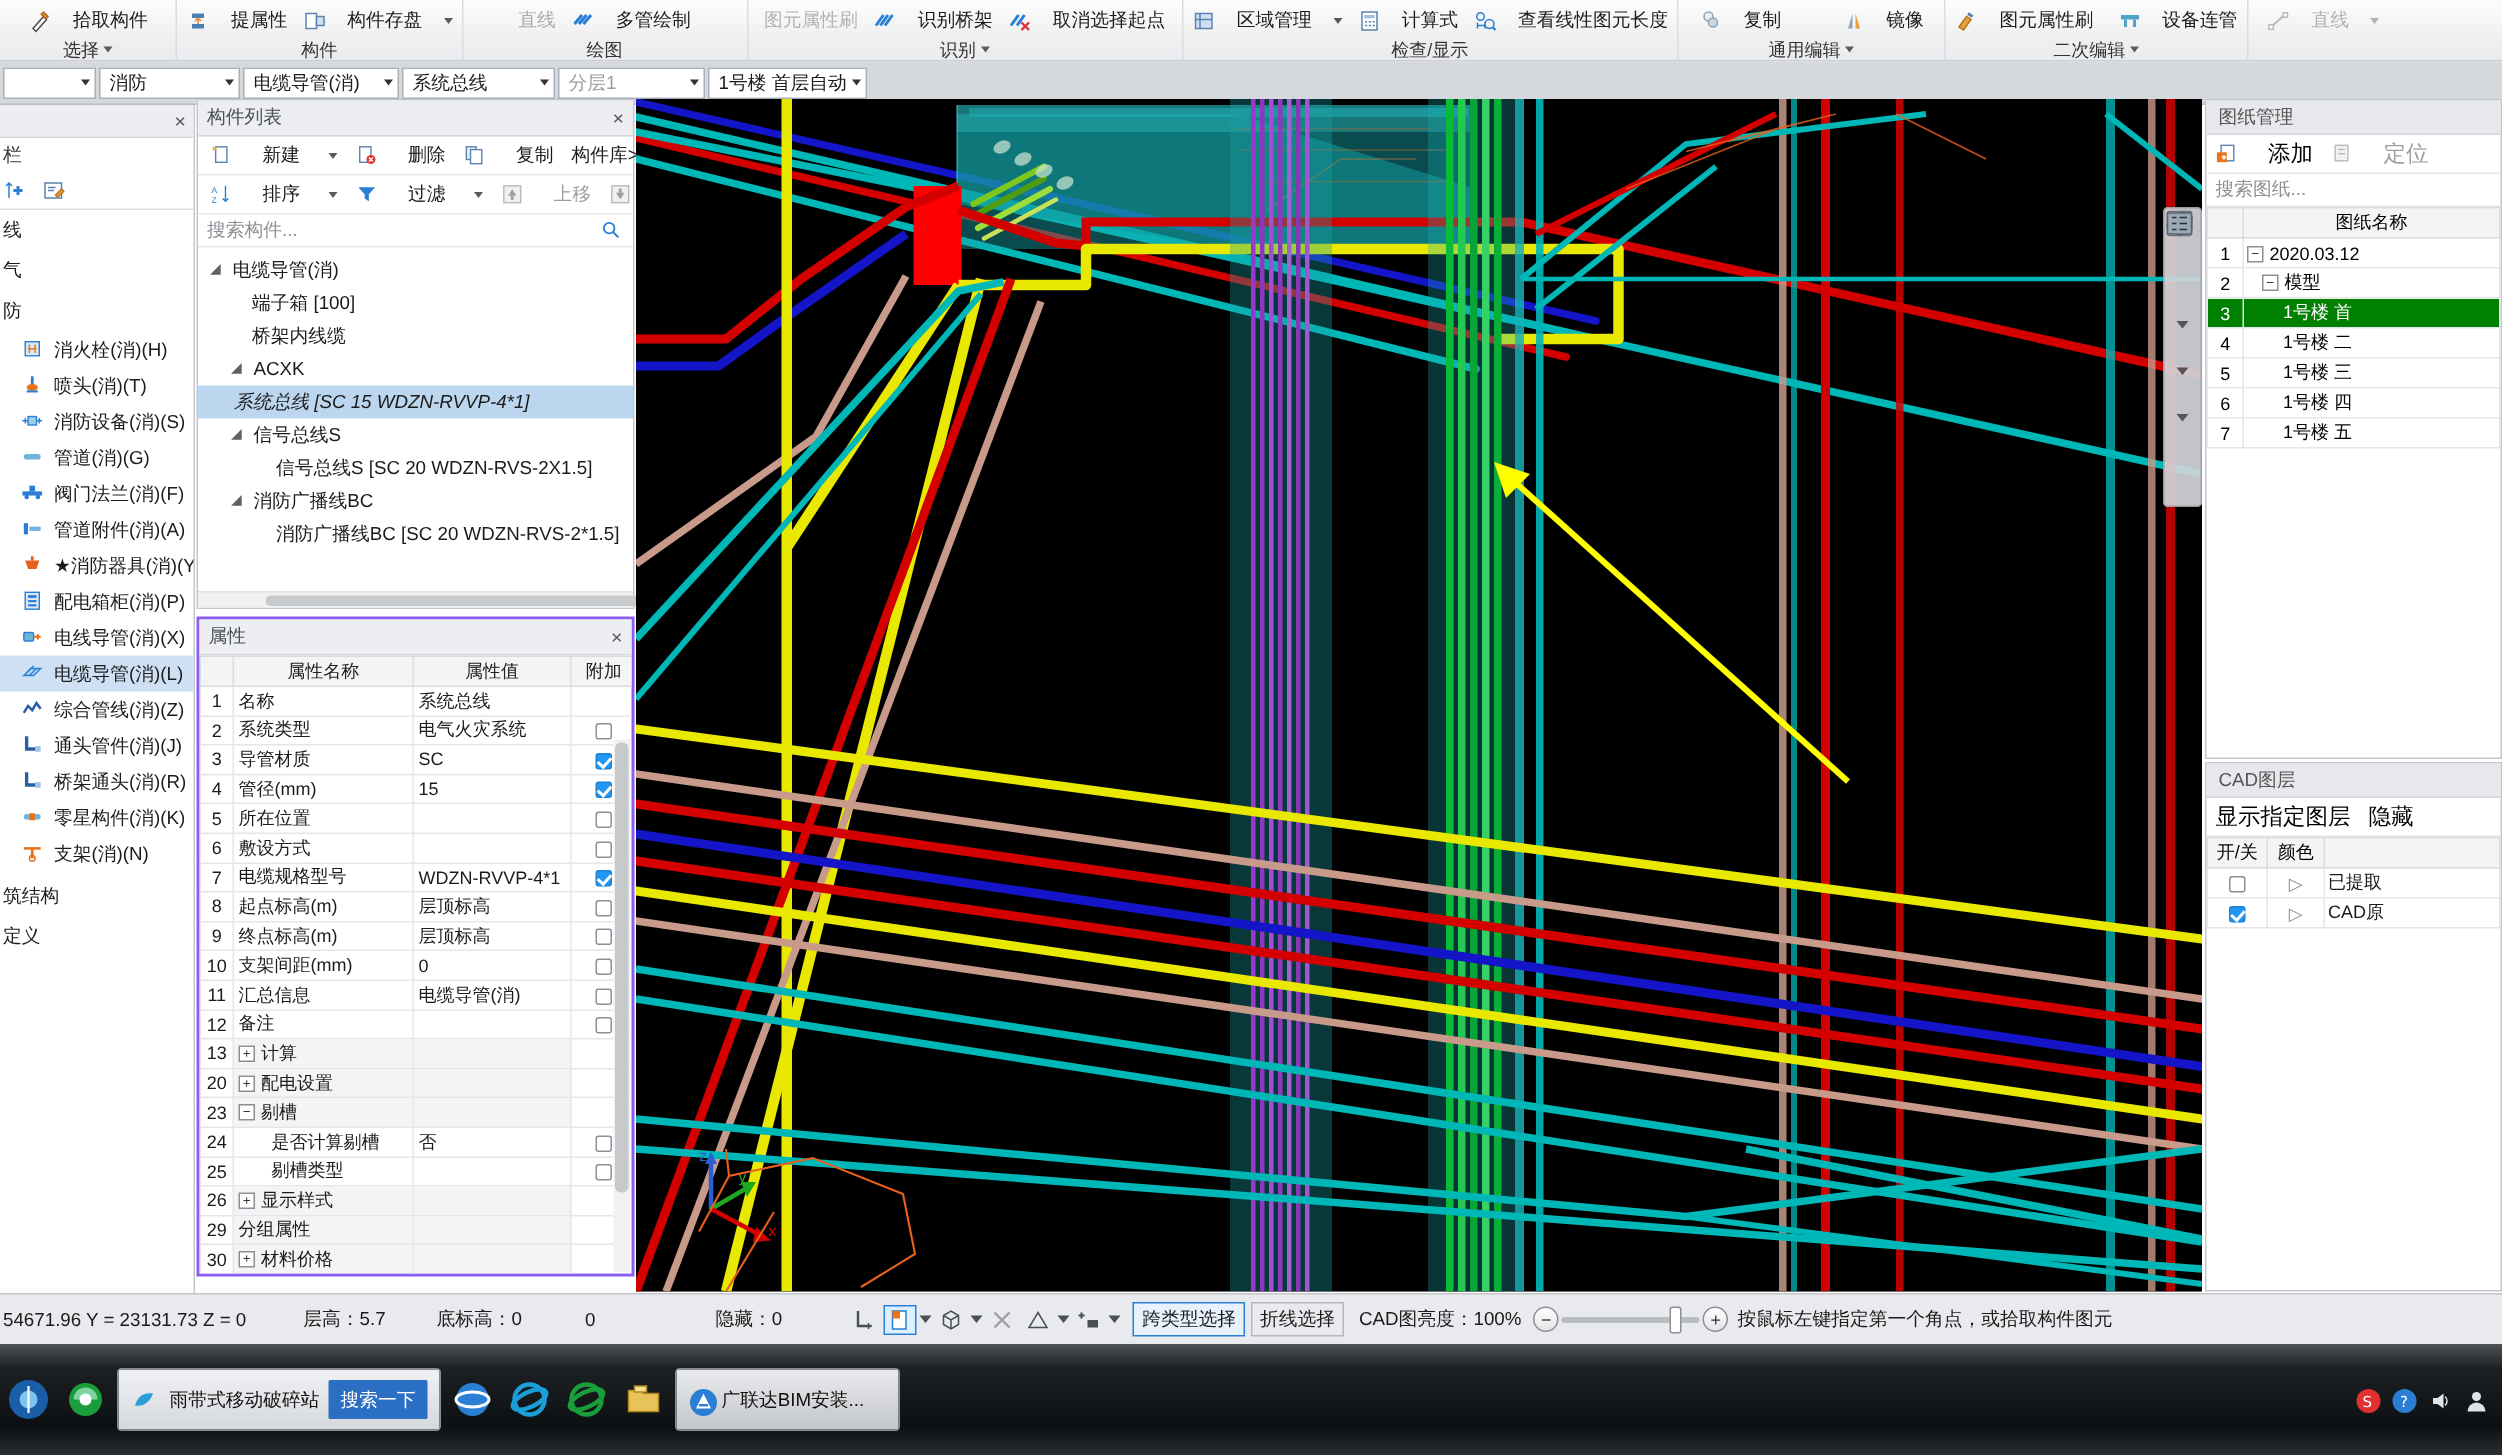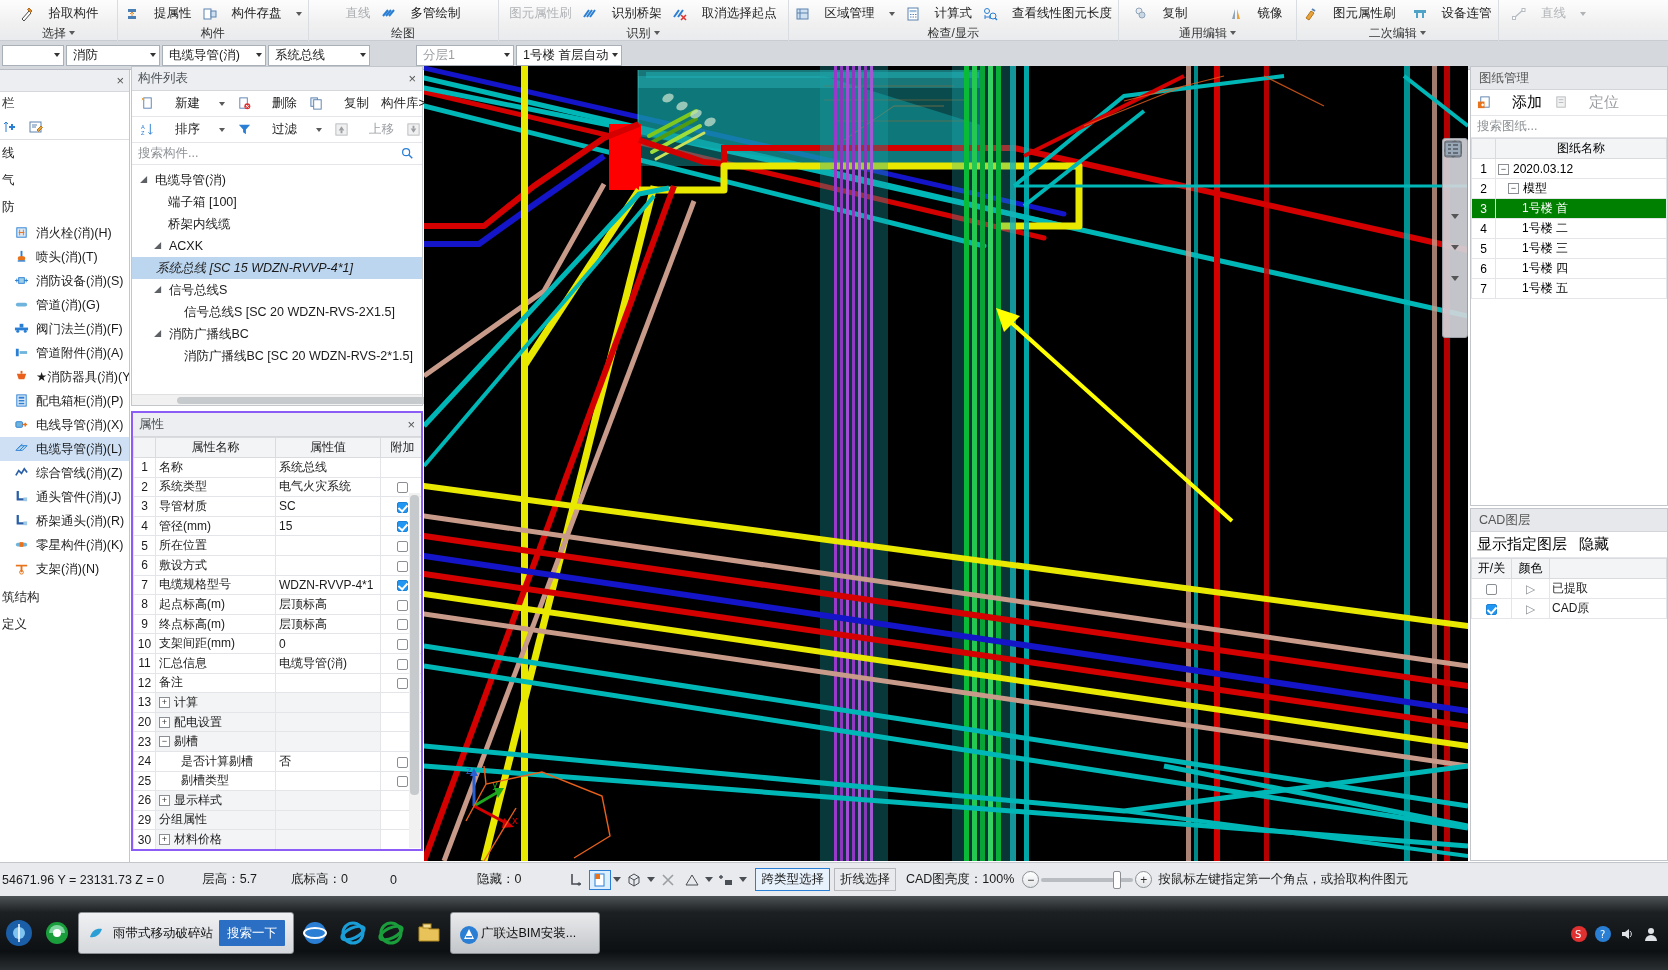--- a/index.html
+++ b/index.html
@@ -415,21 +415,21 @@
       <span class="caret"></span>
     </div>
     <div class="combo" style="width:104px;">
       <span>电缆导管(消)</span>
       <span class="caret"></span>
     </div>
     <div class="combo" style="width:102px;">
       <span>系统总线</span>
       <span class="caret"></span>
     </div>
-    <div class="combo" style="width:98px;color:#9a9ea2;margin-left:44px;">
+    <div class="combo" style="width:98px;color:#9a9ea2;">
       <span>分层1</span>
       <span class="caret"></span>
     </div>
     <div class="combo" style="width:106px;">
       <span>1号楼 首层自动</span>
       <span class="caret"></span>
     </div>
   </div>
 
   <div class="leftnav">

